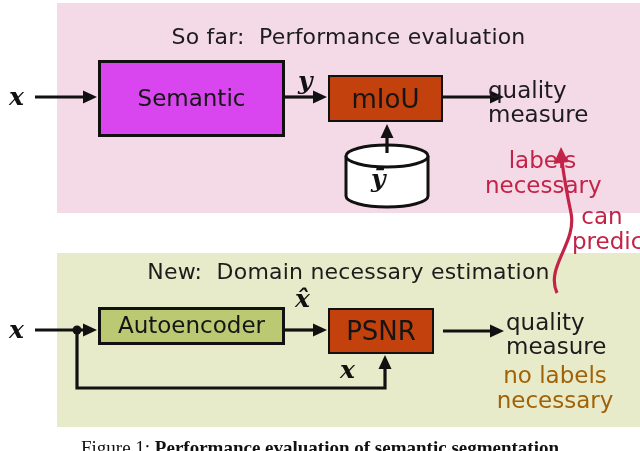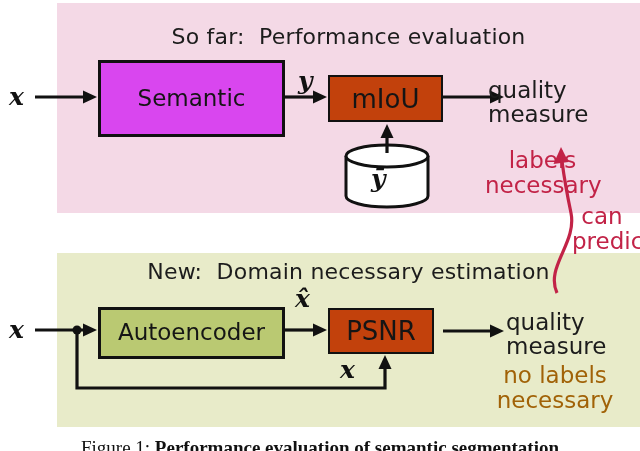--- a/index.html
+++ b/index.html
@@ -15,21 +15,21 @@
     font-size:22px;letter-spacing:.2px;white-space:pre;color:#1c1c1c;
   }
   #title-top{top:24px;}
   #title-bottom{top:259px;}
   .block{
     position:absolute;box-sizing:border-box;border:3px solid #111;
     display:flex;align-items:center;justify-content:center;text-align:center;
     font-size:23px;line-height:1.12;color:#151515;
   }
   #block-semseg{left:98px;top:60px;width:187px;height:77px;background:#d946ef;}
-  #block-ae{left:98px;top:307px;width:187px;height:52px;background:#bac972;}
+  #block-ae{left:98px;top:307px;width:187px;height:38px;background:#bac972;}
   .metric{
     position:absolute;box-sizing:border-box;border:2.5px solid #111;background:#c2410c;
     display:flex;align-items:center;justify-content:center;font-size:26px;color:#151515;
   }
   #metric-miou{left:328px;top:75px;width:115px;height:47px;}
   #metric-psnr{left:328px;top:308px;width:106px;height:46px;}
   .math{
     position:absolute;font-family:"DejaVu Serif",serif;font-style:italic;font-weight:bold;
     font-size:25px;color:#111;line-height:1;
   }

